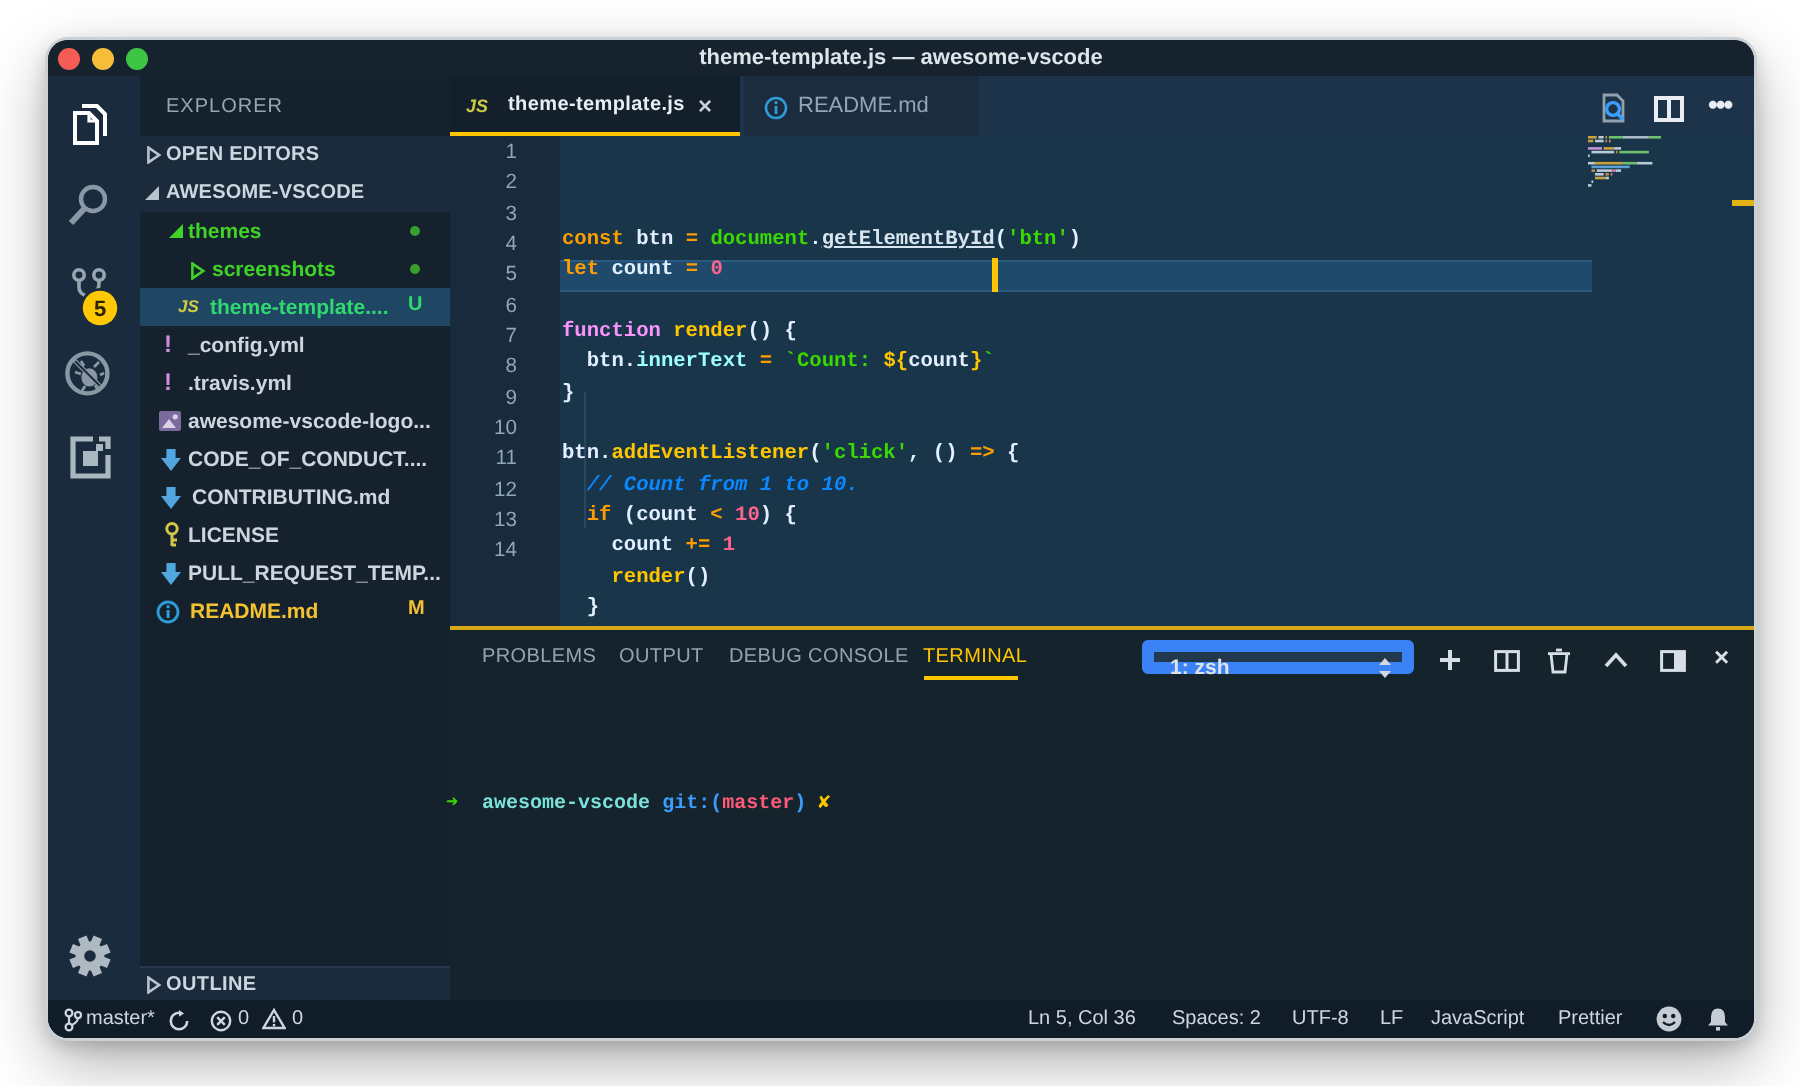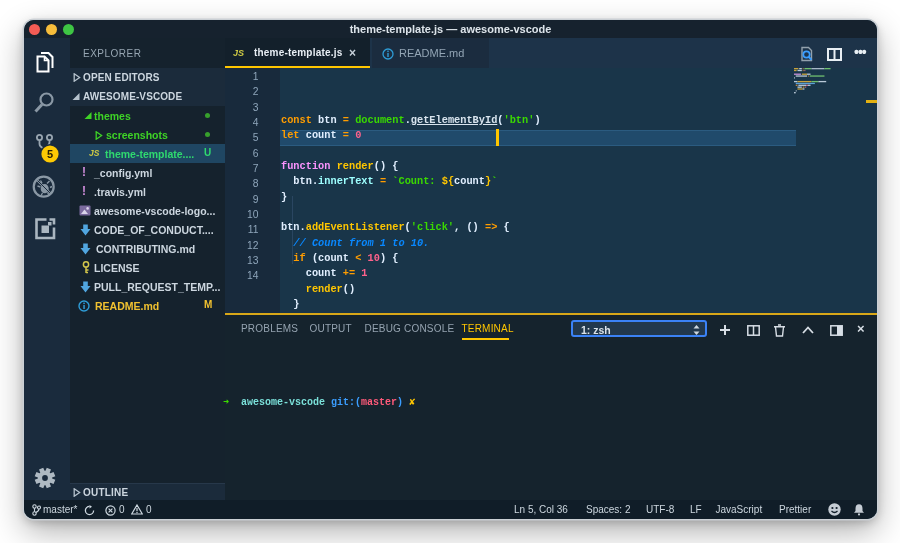--- a/index.html
+++ b/index.html
@@ -283,21 +283,21 @@
 
   <div class="abs panelborder"></div>
   <div class="abs panel"></div>
   <div id="panel-content">
     <div class="ptab" style="left:217px;top:302.5px;">PROBLEMS</div>
     <div class="ptab" style="left:285.5px;top:302.5px;">OUTPUT</div>
     <div class="ptab" style="left:340.5px;top:302.5px;">DEBUG CONSOLE</div>
     <div class="ptab" style="left:437.5px;top:302.5px;color:#ffc600;">TERMINAL</div>
     <div class="abs" style="left:437.5px;top:317.5px;width:47px;height:2px;background:#ffc600;"></div>
 
-    <div class="abs" style="left:547px;top:299.5px;width:136px;height:17.5px;background:#22384d;border:2px solid #3b82f6;border-radius:3px;box-sizing:border-box;">
+    <div class="abs" style="left:547px;top:299.5px;width:136px;height:17.5px;background:#22384d;border:6px solid #3b82f6;border-radius:3px;box-sizing:border-box;">
       <div class="abs" style="left:8px;top:2px;font-size:10.5px;font-weight:700;color:#dbe3ea;">1: zsh</div>
       <svg class="abs" style="right:5px;top:3.5px;" width="7" height="10">
           <polygon points="3.5,0 6.5,3.5 0.5,3.5" fill="#cfd8df"></polygon>
           <polygon points="3.5,10 6.5,6.5 0.5,6.5" fill="#cfd8df"></polygon>
         </svg>
     </div>
 
     <svg class="abs" style="left:695px;top:304px;" width="12" height="12">
         <path d="M6,1 L6,11 M1,6 L11,6" stroke="#d7dee5" stroke-width="2"></path>
       </svg>

